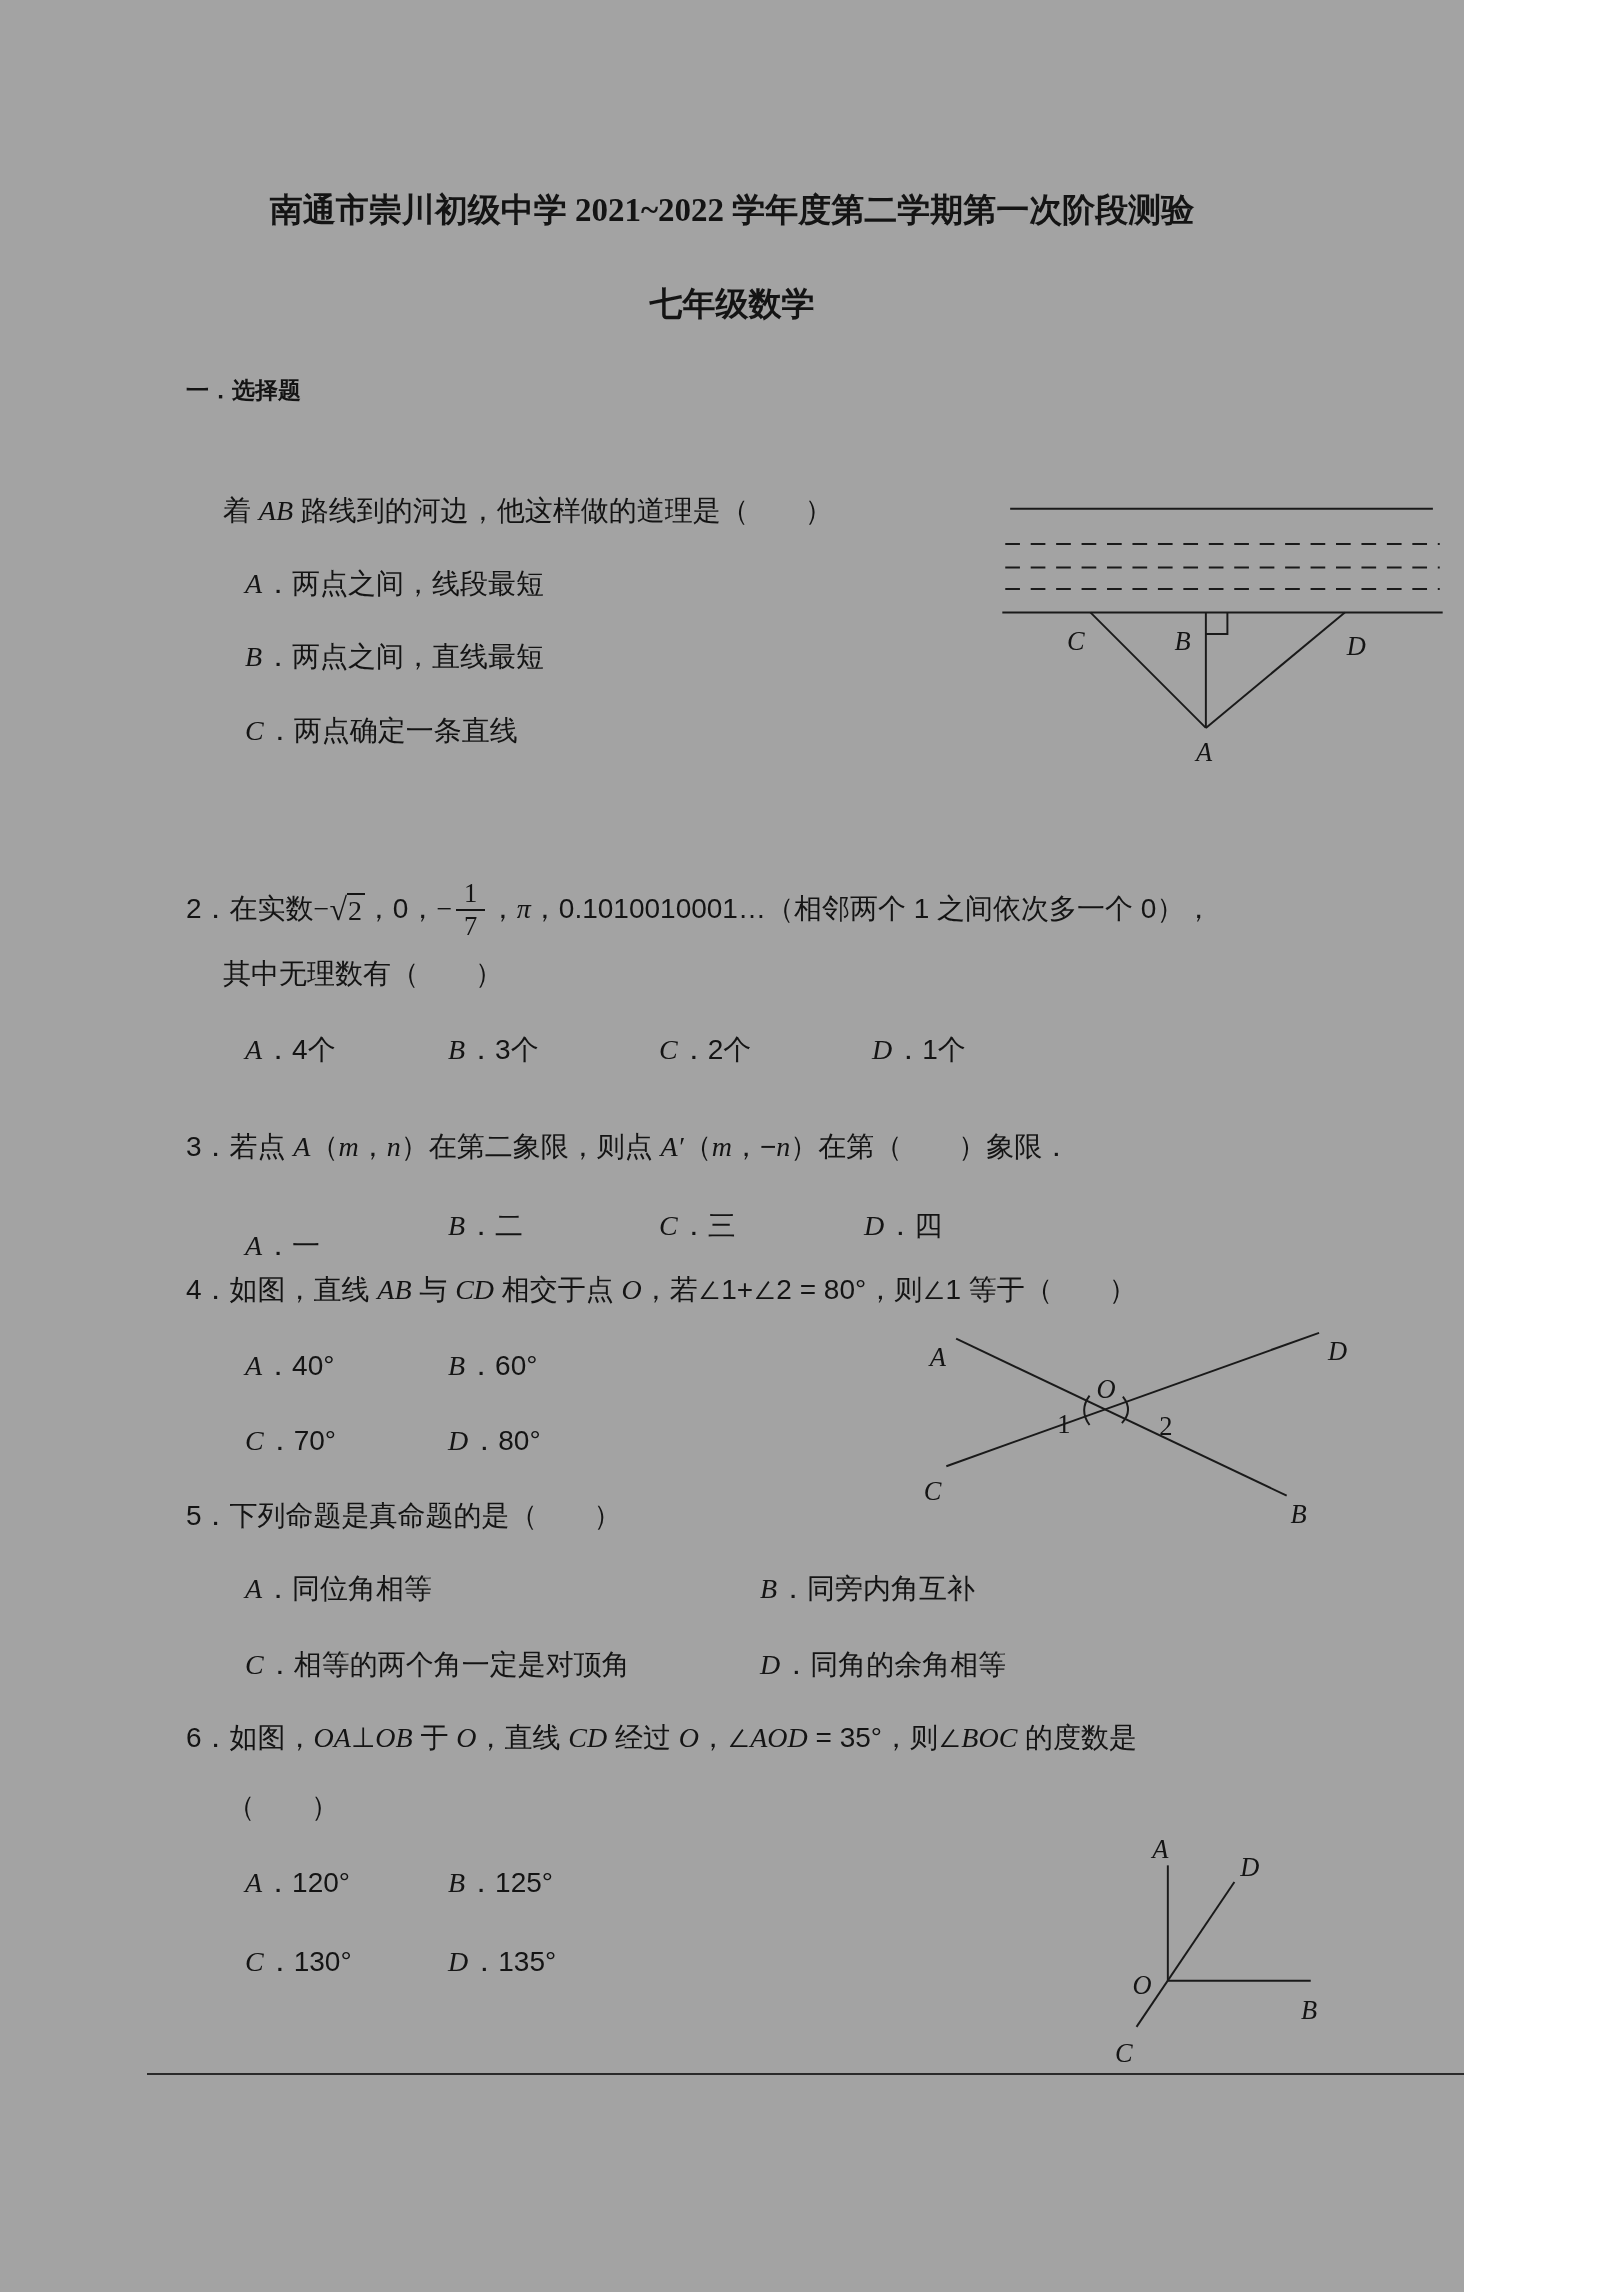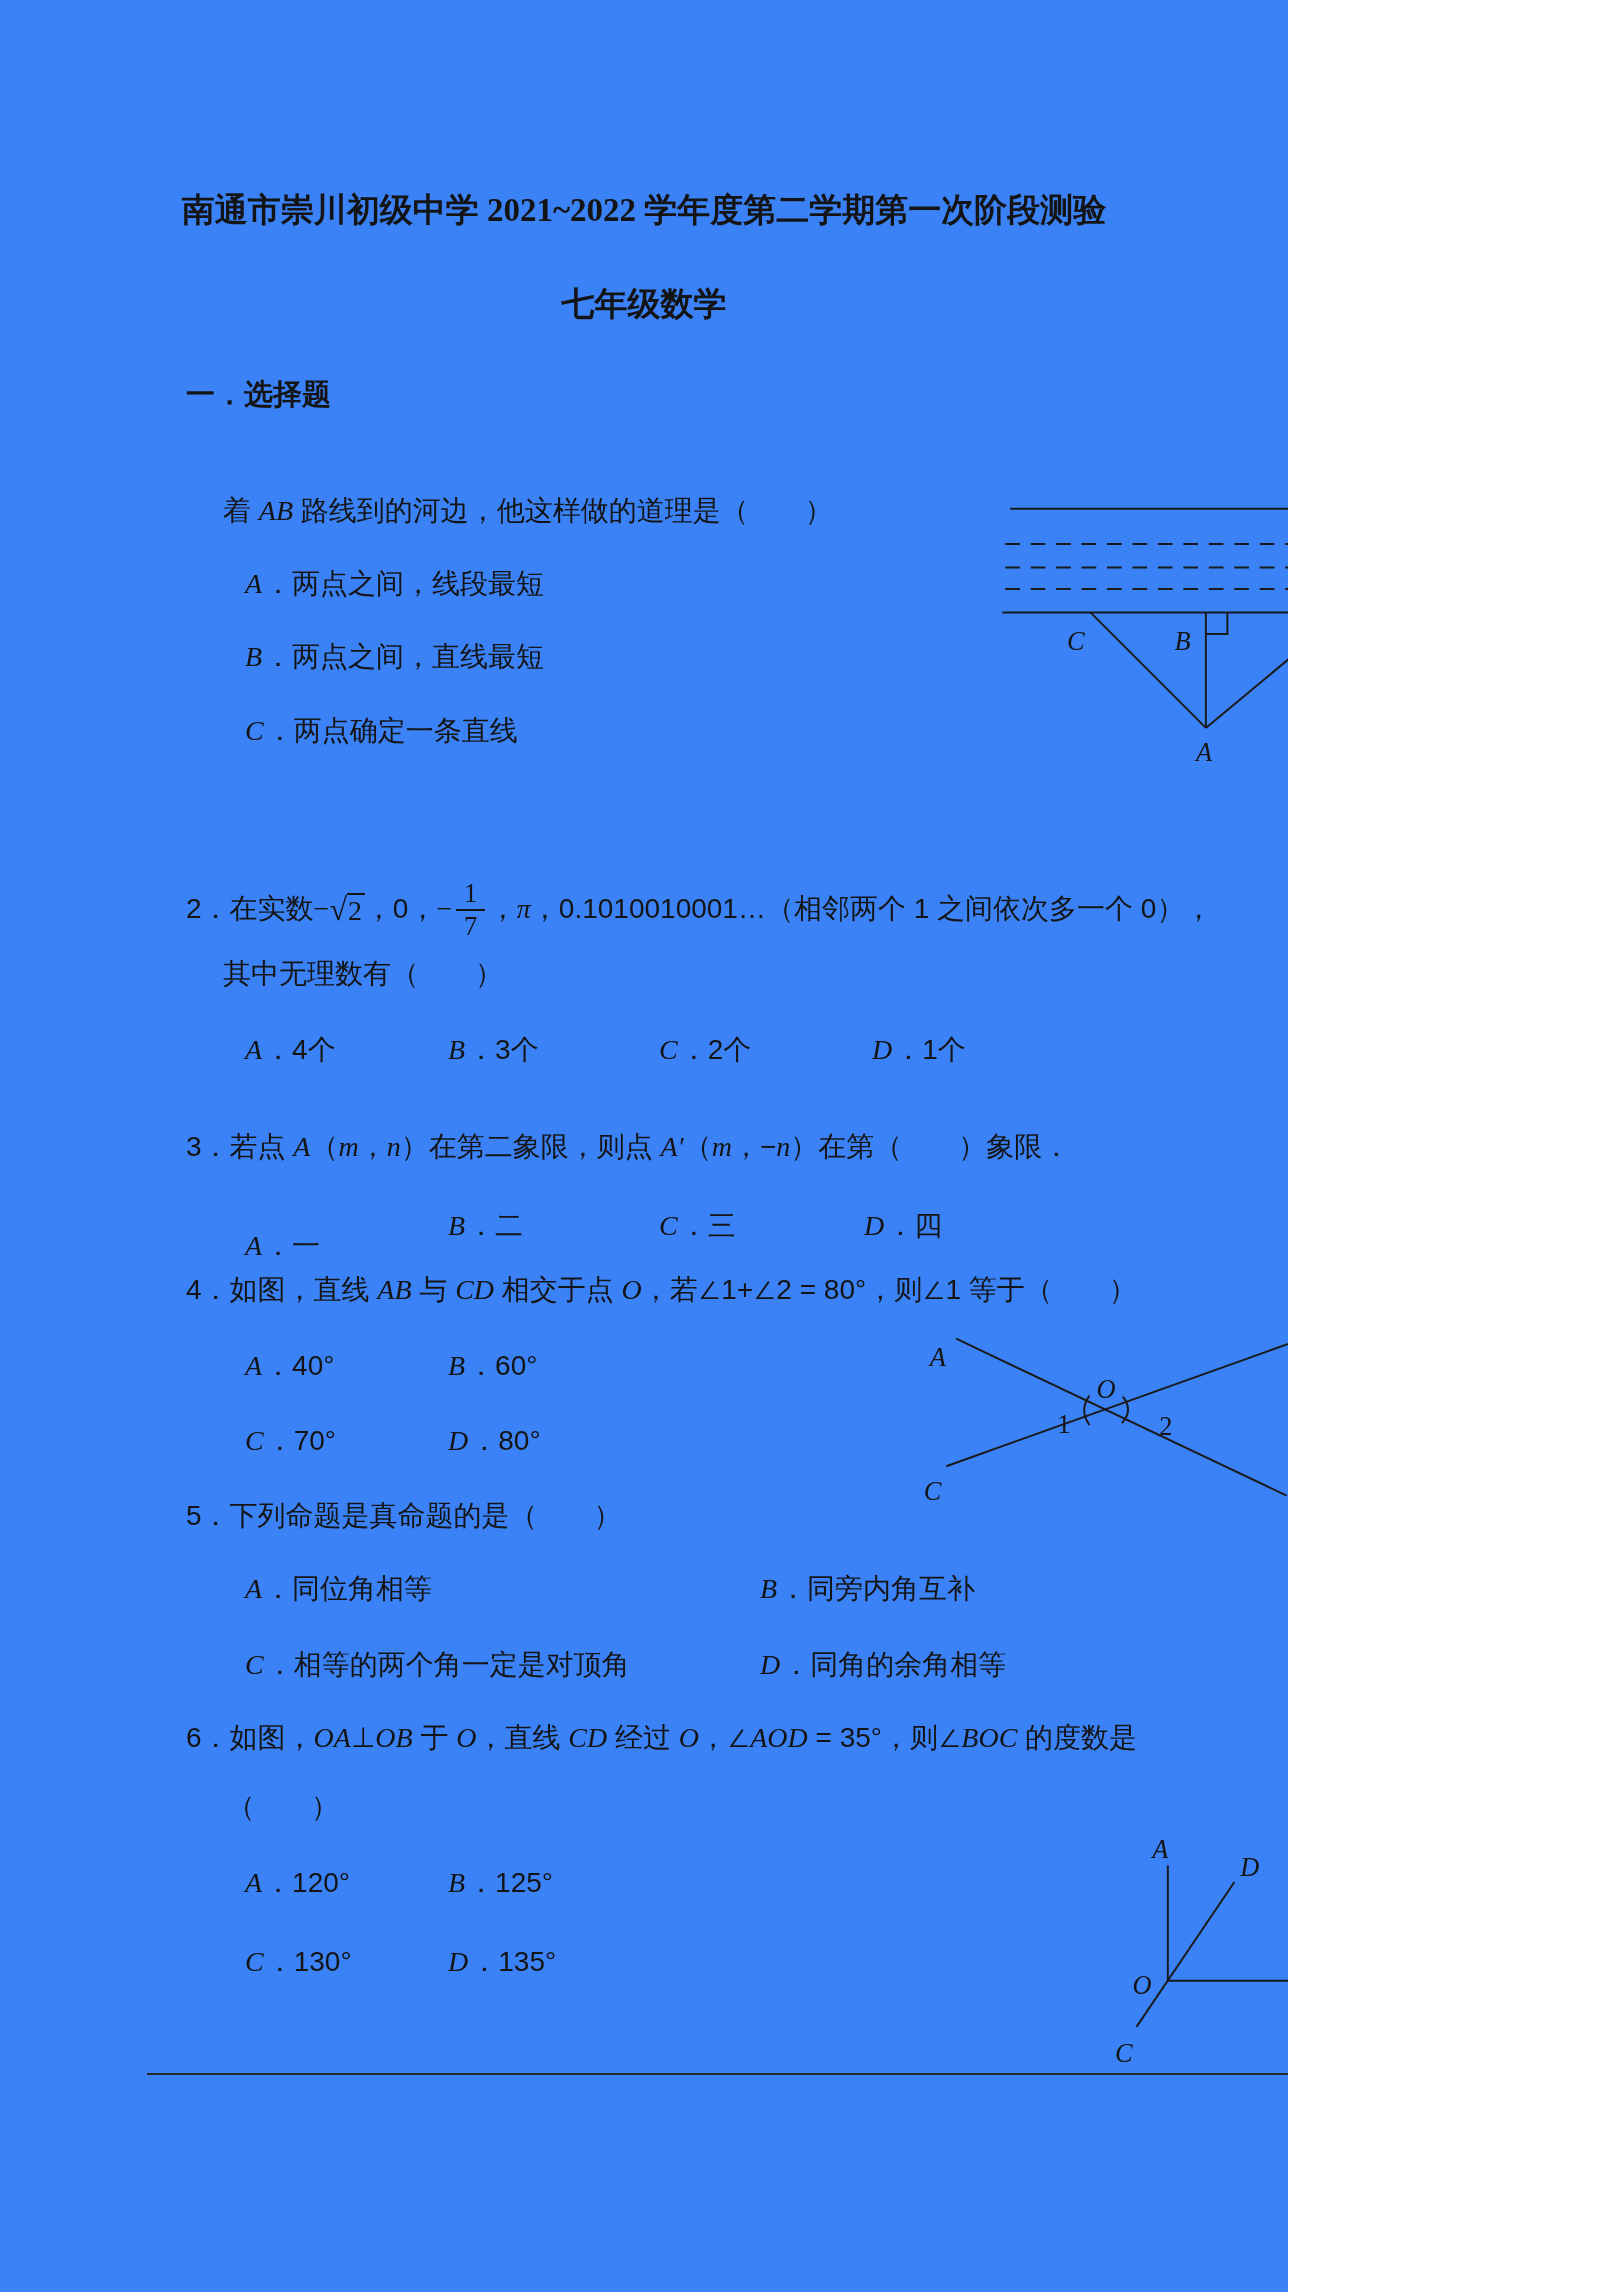--- a/index.html
+++ b/index.html
@@ -1,21 +1,21 @@
 <!DOCTYPE html>
 <html><head>
 <meta charset="utf-8">
 <style>
   html,body{margin:0;padding:0;background:#ffffff;}
-  .page{position:relative;width:1288px;height:2293px;background:#3b82f6;overflow:hidden;
+  .page{position:relative;width:1464px;height:2293px;background:#a3a3a3;overflow:hidden;
         font-family:"Liberation Sans",sans-serif;color:#141414;}
   .abs{position:absolute;white-space:nowrap;}
   .t{font-size:28px;line-height:1.3;}
   .title{font-size:33px;font-weight:bold;font-family:"Liberation Serif",serif;width:100%;text-align:center;}
-  .heading{font-size:29px;font-weight:bold;}
+  .heading{font-size:23px;font-weight:bold;}
   .var{font-family:"Liberation Serif",serif;font-style:italic;}
   .opt .var{margin-right:2px;}
   
   .sqrt{font-family:"Liberation Serif",serif;white-space:nowrap;}
   .sqrt .rad{font-size:32px;font-style:normal;}
   .sqrt .under{border-top:2px solid #141414;padding:0 2.9px 0 1px;font-style:normal;}
   
   .frac{display:inline-flex;flex-direction:column;align-items:center;vertical-align:middle;
         font-family:"Liberation Serif",serif;line-height:1.15;font-size:26.5px;margin:0 3.9px;}
   .frac .num{padding:0 7.8px;border-bottom:2px solid #141414;}

